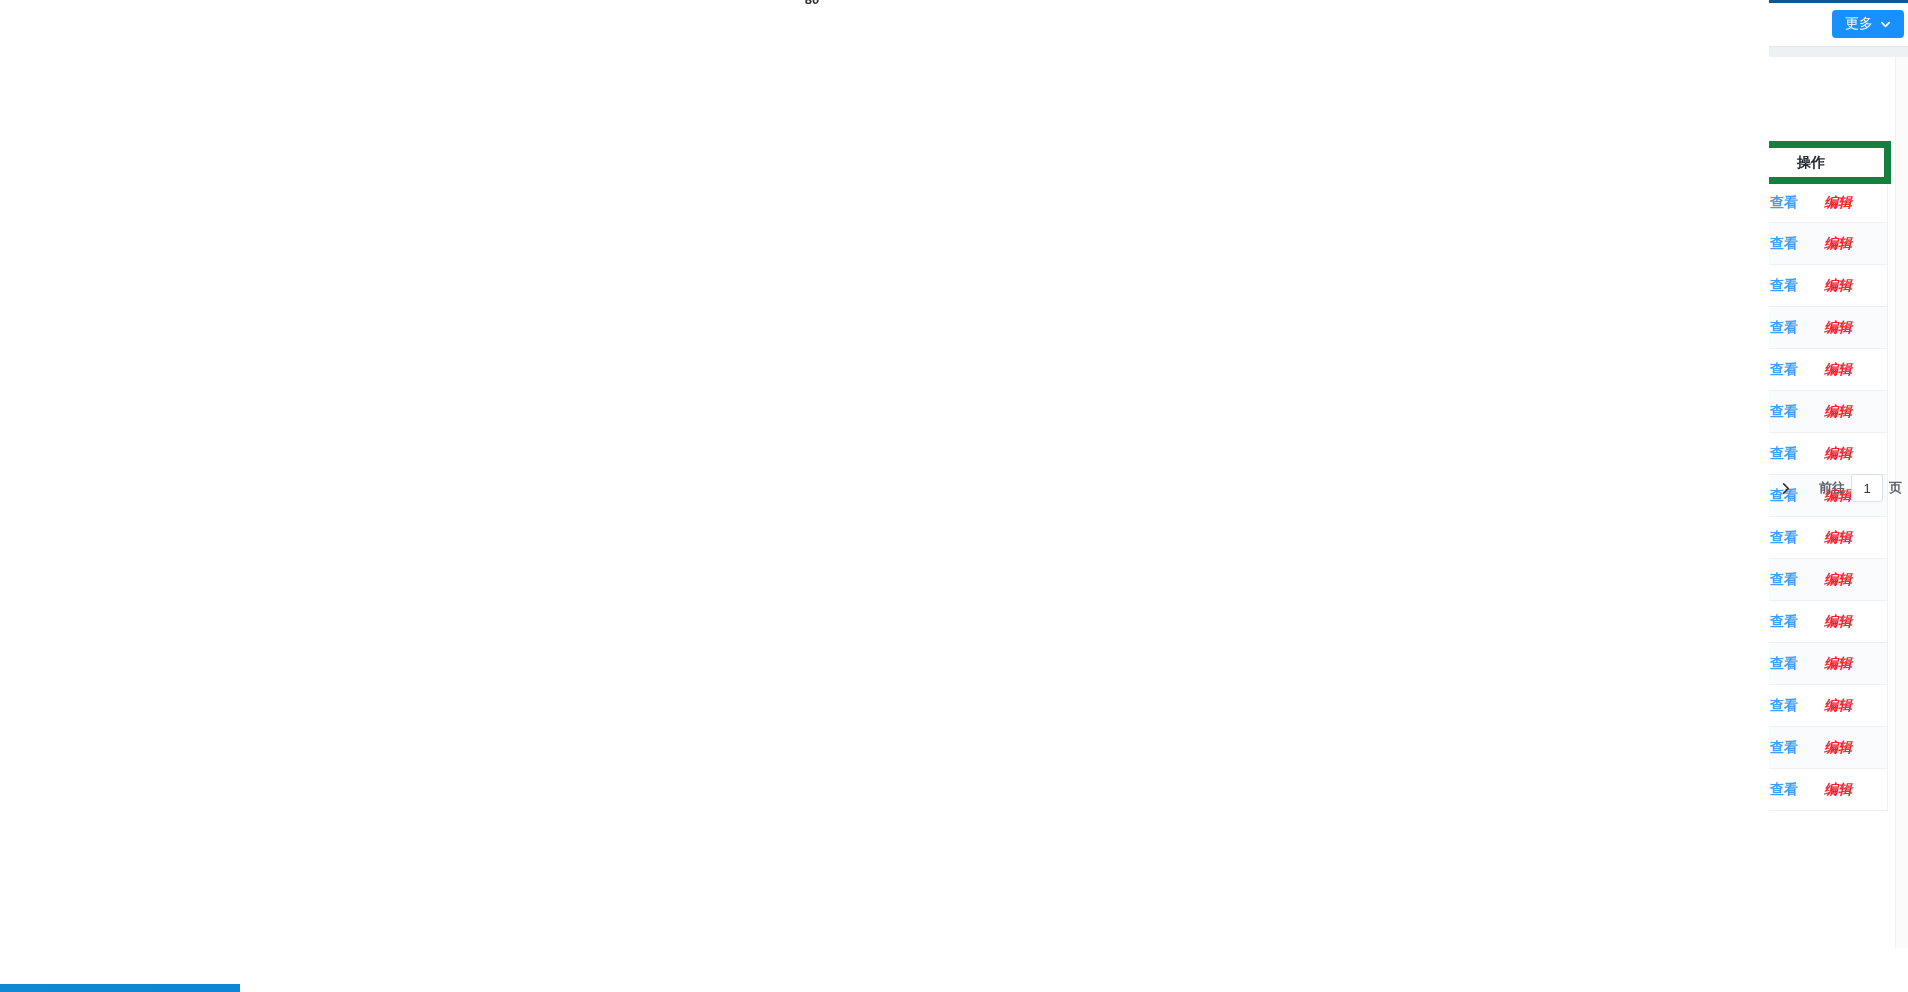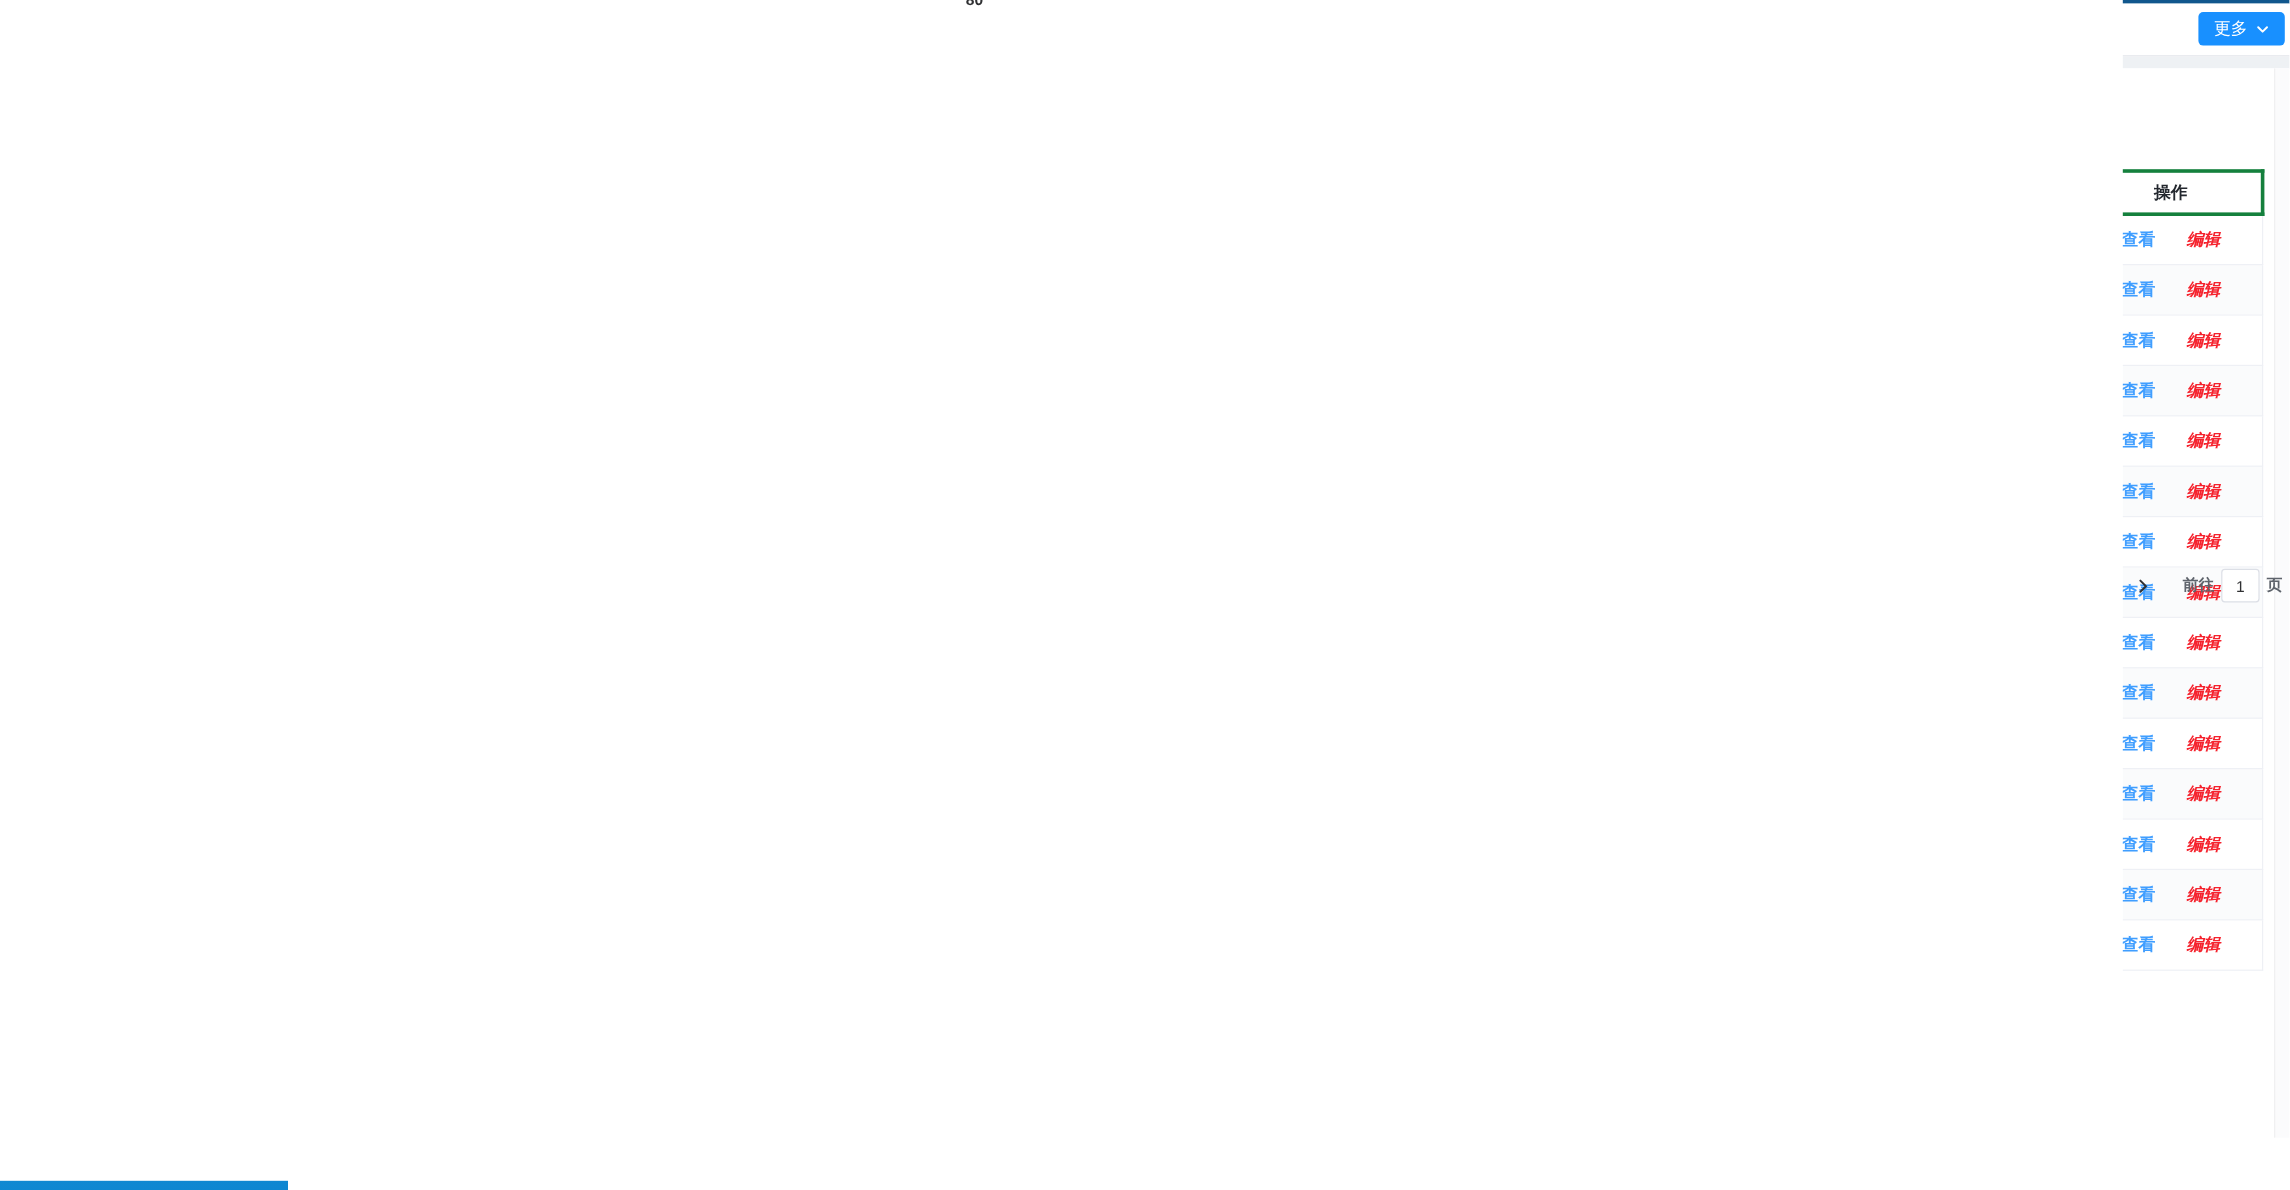--- a/index.html
+++ b/index.html
@@ -52,21 +52,21 @@
     padding:0 10px;font-size:14px;color:#606266;font-family:inherit;outline:none;}
   .kinput::placeholder{color:#c0c4cc;}
   .btn{height:36px;border:none;border-radius:4px;font-size:14px;display:flex;align-items:center;justify-content:center;
     cursor:pointer;font-family:inherit;}
   .btn.primary{background:var(--c-primary,#1890ff);color:#fff;}
   .search-btn{padding:0 17px;gap:6px;margin-left:14px;}
   .export-btn{padding:0 31px;margin-left:6px;}
 
   
   table.grid{margin-top:42px;width:1596px;border-collapse:collapse;table-layout:fixed;font-size:14px;}
-  table.grid th{height:36px;font-weight:bold;color:#23272e;background:#fff;border:3px solid #15803d;
+  table.grid th{height:36px;font-weight:bold;color:#23272e;background:#fff;border:7px solid #15803d;
     text-align:center;padding:0 4px;box-sizing:border-box;}
   table.grid td{height:42px;color:#5f646c;border:1px solid #eef0f5;text-align:center;padding:0 6px;
     box-sizing:border-box;white-space:nowrap;overflow:hidden;text-overflow:ellipsis;background:#fff;}
   table.grid tr.even td{background:#fafbfc;}
   .lnk{cursor:pointer;text-decoration:none;}
   .lnk.view{color:var(--c-view-link,#409eff);margin-right:26px;}
   .lnk.edit{color:var(--c-edit-link,#f5222d);font-style:italic;}
 
   
   .pagination{position:absolute;right:6px;bottom:8px;display:flex;align-items:center;font-size:13px;color:#5f646c;}

